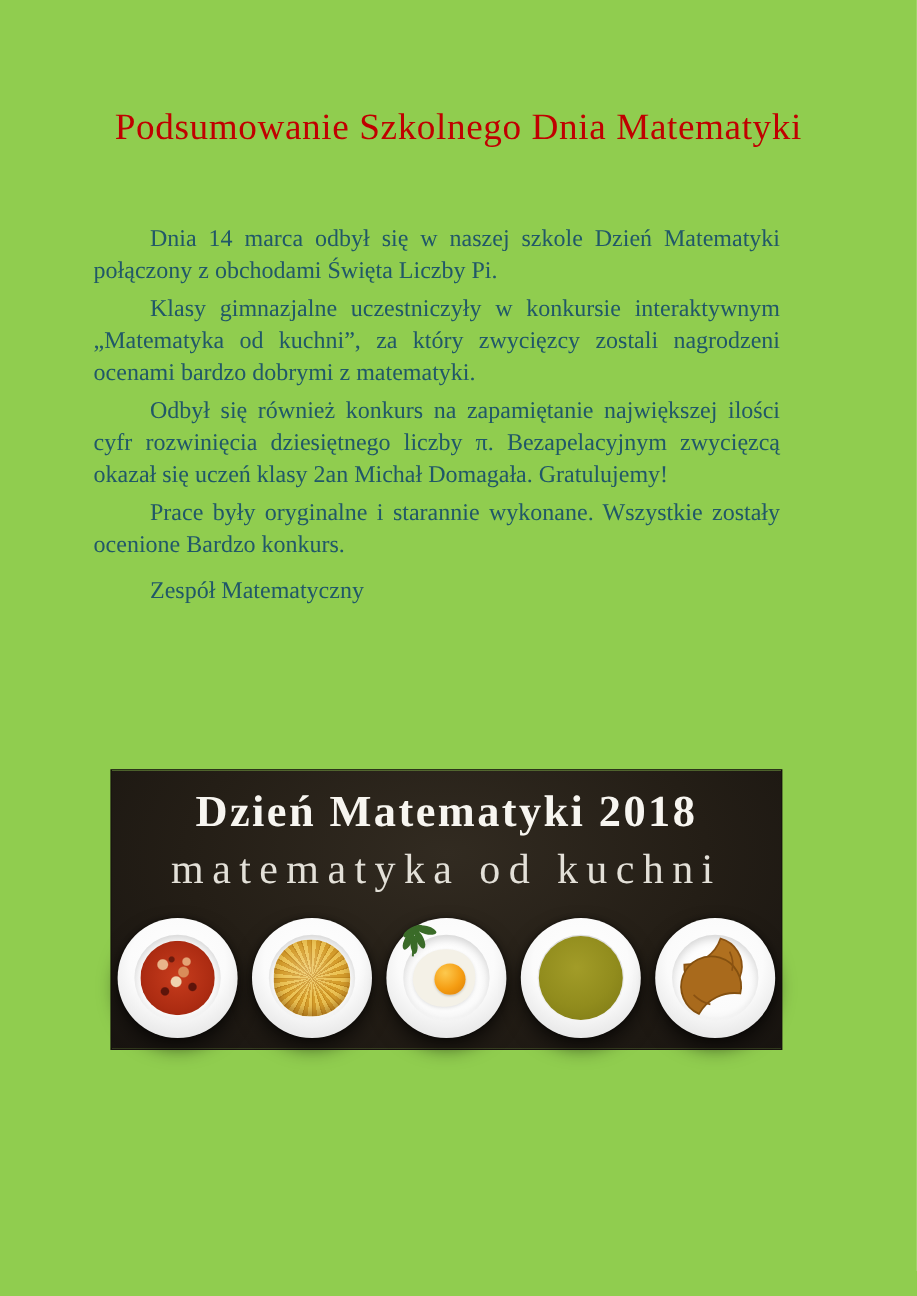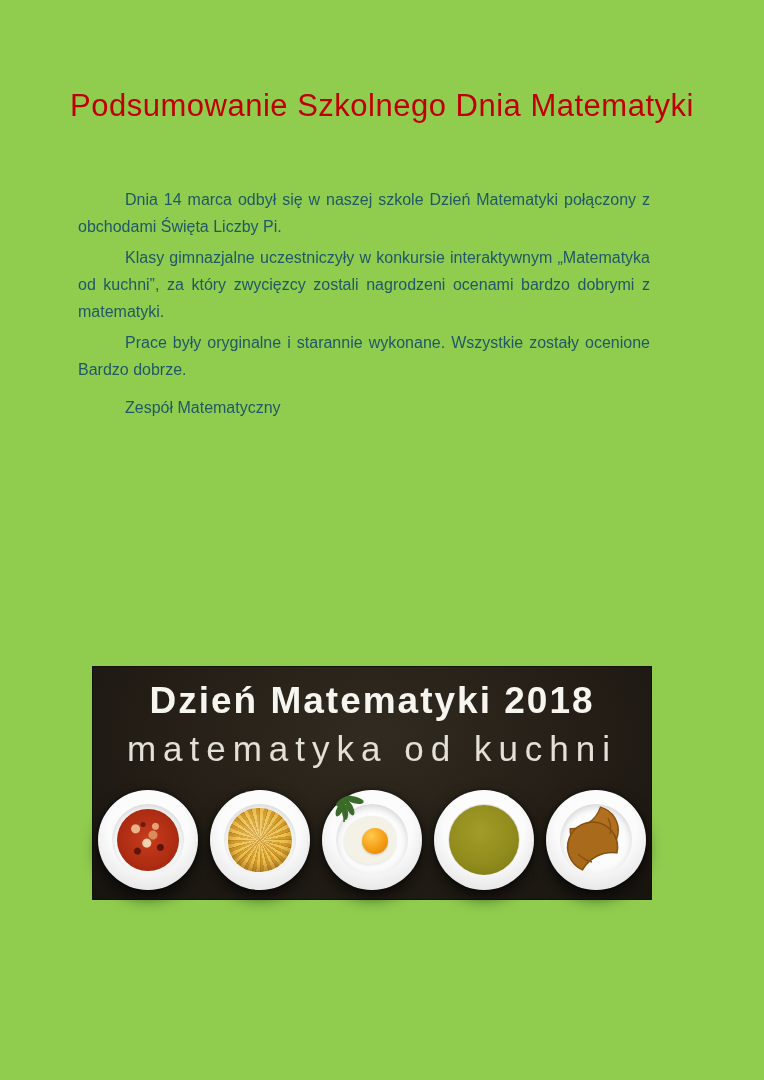--- a/index.html
+++ b/index.html
@@ -1,53 +1,53 @@
 <!DOCTYPE html>
 <html lang="pl"><head>
 <meta charset="utf-8">
 <style>
   html,body { margin:0; padding:0; }
   .page {
     position:relative;
     width:764px; height:1080px;
     background:#90CD4F;
-    font-family:Liberation Sans, sans-serif;
+    font-family:Liberation Serif, serif;
     overflow:hidden;
   }
   .page-title {
     margin:0;
     padding-top:88px;
     text-align:center;
     color:#C00000;
     font-size:31px;
     font-weight:500;
     letter-spacing:0.5px;
   }
   .article {
     margin:62px 114px 0 78px;
     color:#215868;
-    font-size:16px;
+    font-size:20px;
     line-height:27px;
     text-align:justify;
   }
   .article p { margin:0 0 4px 0; text-indent:47px; }
   .congrats {
     margin-top:30px !important;
     text-align:left;
     text-indent:47px;
   }
   .signature {
     margin:11px 0 0 0 !important;
     text-indent:375px;
     text-align:left;
   }
   
   .banner {
     position:absolute;
-    left:93px; top:667px;
+    left:93px; top:642px;
     width:558px; height:232px;
     background:radial-gradient(ellipse at 50% 30%, #322b21 0%, #241e16 55%, #181410 100%);
     box-shadow:0 0 0 1px #15110d;
   }
   .banner-title {
     padding-top:13px;
     text-align:center;
     color:#F7F5F0;
     font-size:37px;
     font-weight:700;
@@ -135,21 +135,22 @@
 </head>
 <body>
 
 <div class="page">
 
   <h1 class="page-title">Podsumowanie Szkolnego Dnia Matematyki</h1>
 
   <div class="article">
     <p>Dnia 14 marca odbył się w naszej szkole Dzień Matematyki połączony z obchodami Święta Liczby Pi.</p>
     <p>Klasy gimnazjalne uczestniczyły w konkursie interaktywnym „Matematyka od kuchni”, za który zwycięzcy zostali nagrodzeni ocenami bardzo dobrymi z matematyki.</p>
-    <p>Prace były oryginalne i starannie wykonane. Wszystkie zostały ocenione Bardzo dobrze.</p>
+    <p>Odbył się również konkurs na zapamiętanie największej ilości cyfr rozwinięcia dziesiętnego liczby π. Bezapelacyjnym zwycięzcą okazał się uczeń klasy 2an Michał Domagała. Gratulujemy!</p>
+    <p>Prace były oryginalne i starannie wykonane. Wszystkie zostały ocenione Bardzo konkurs.</p>
     <p class="signature">Zespół Matematyczny</p>
   </div>
 
   <div class="banner">
     <div class="banner-title">Dzień Matematyki 2018</div>
     <div class="banner-subtitle">matematyka od kuchni</div>
 
     <div class="plates">
 
       <div class="plate">

